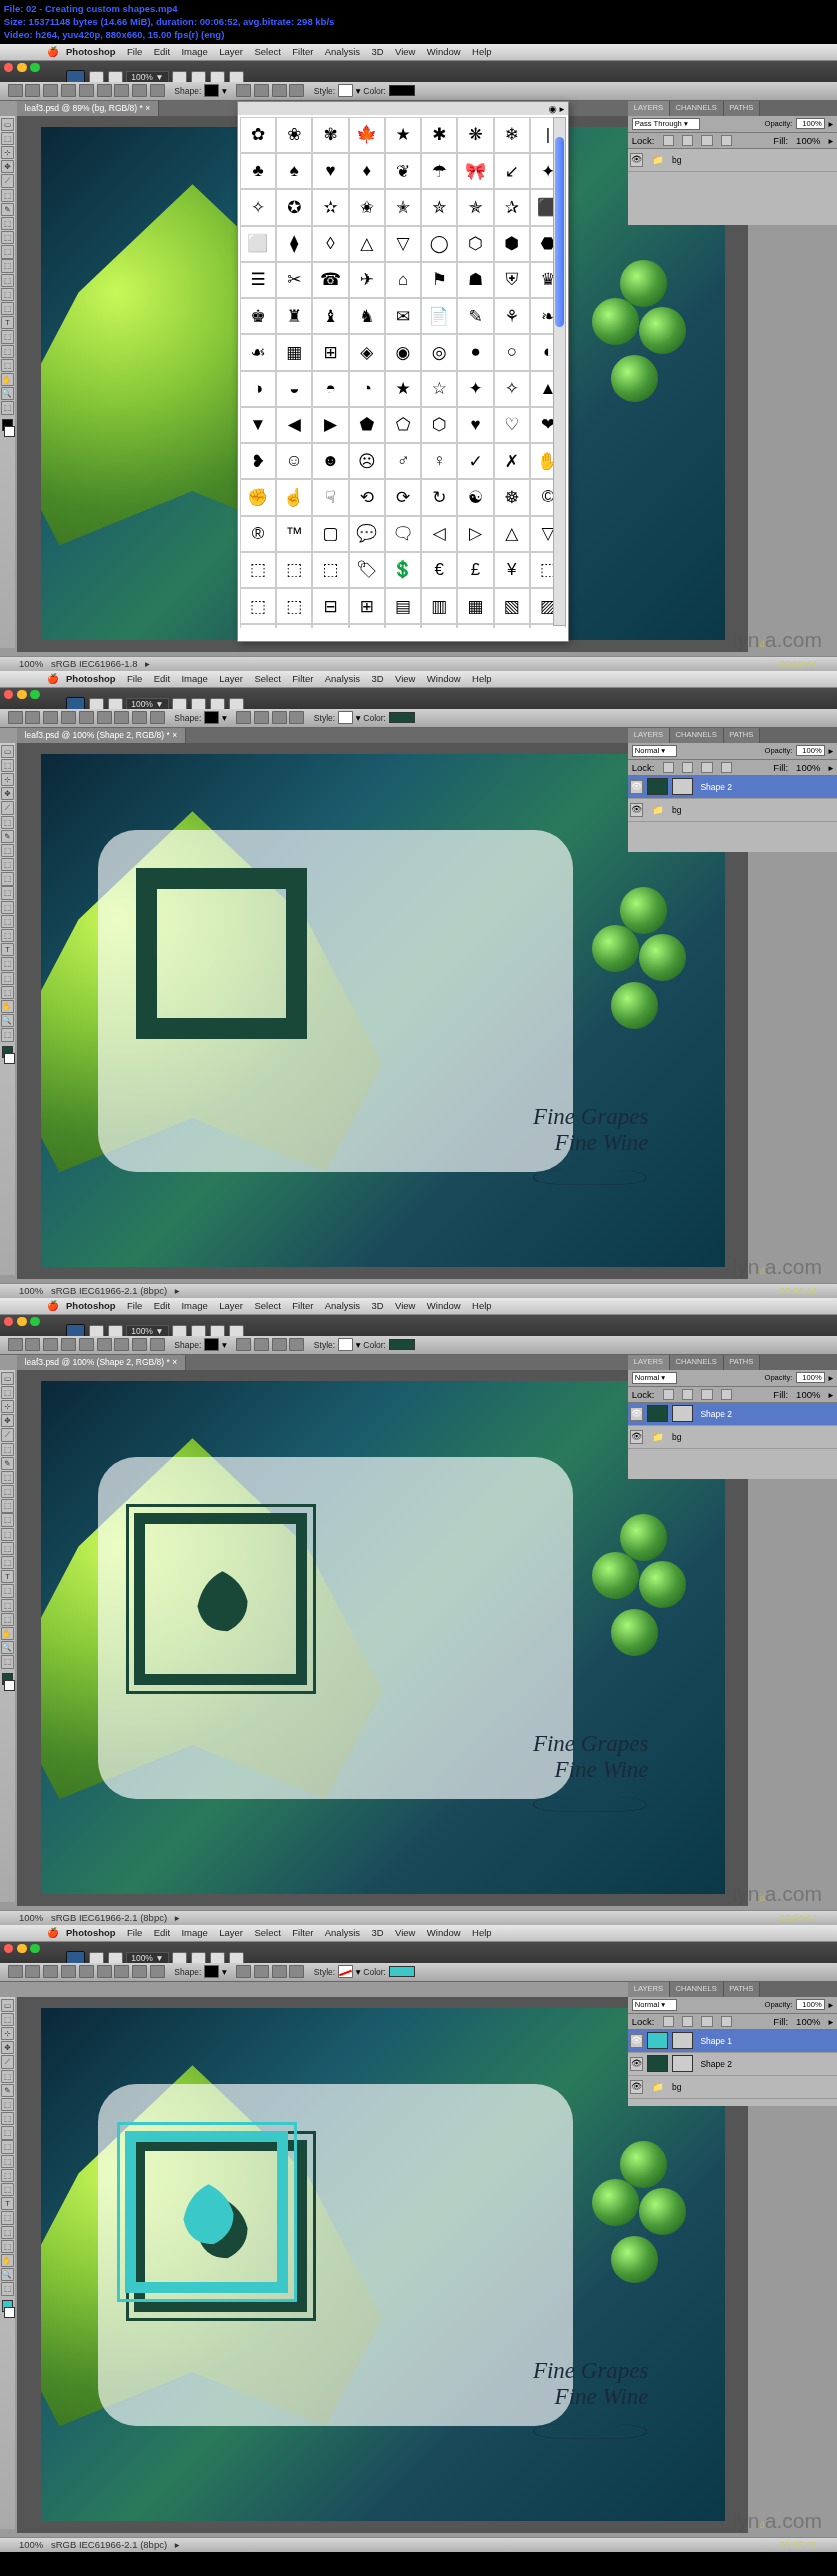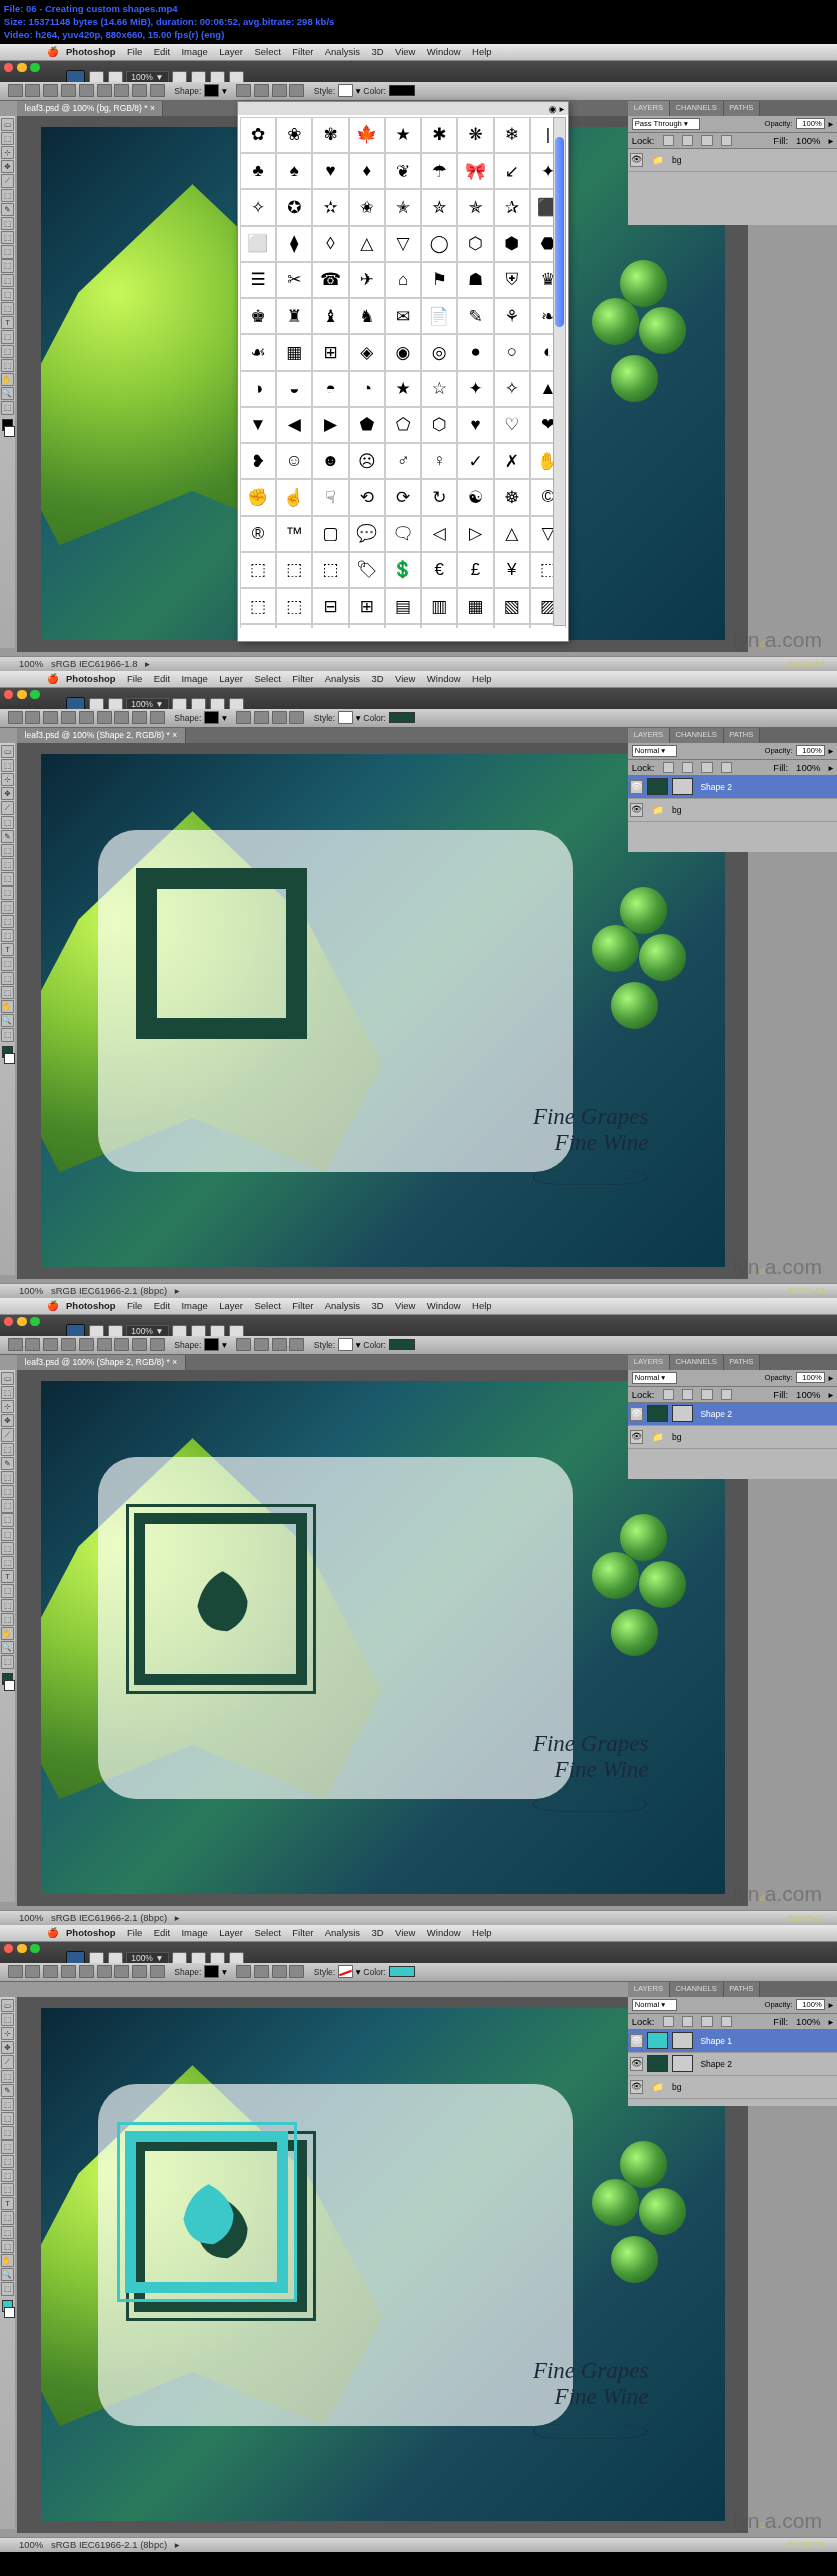--- a/index.html
+++ b/index.html
@@ -55,33 +55,33 @@
 .layerlist{background:#b8b8b8;min-height:76px}
 .layerrow{display:flex;align-items:center;height:23px;border-bottom:0.9px solid #999;padding:0 1.9px;gap:3.8px}
 .layerrow.sel{background:#5878c8;color:#fff}
 .layerrow .eye{width:13.3px;height:13.3px;background:#ccc;border:0.9px solid #777;text-align:center;font-size:8.5px}
 .layerrow .thumb{width:21px;height:17px;background:#fff;border:0.9px solid #333}
 .layerrow .mask{width:21px;height:17px;background:#ccc;border:0.9px solid #333}
 .layerrow .name{font-size:8.5px;padding-left:3.8px}
 .statusbar{position:absolute;bottom:0;left:0;right:0;height:15px;background:linear-gradient(#d8d8d8,#b0b0b0);border-top:0.9px solid #888;display:flex;align-items:center;padding-left:19px;gap:7.6px;font-size:7.6px;color:#333}
 .watermark{position:absolute;right:15px;bottom:19px;font-size:21px;color:rgba(80,80,80,0.5);font-family:Arial}
 .watermark .d{color:rgba(220,200,40,0.6)}
-.timestamp{position:absolute;right:13px;bottom:1.9px;font-size:9.5px;color:#cc6;font-style:italic}
+.timestamp{position:absolute;right:21px;bottom:1.9px;font-size:9.5px;color:#cc6;font-style:italic}
 .shapepicker{position:absolute;top:57px;left:237px;width:332px;height:541px;background:#fff;border:0.9px solid #888;box-shadow:1.9px 1.9px 7.6px rgba(0,0,0,0.4);z-index:100}
 .shapepicker .header{height:13.3px;background:#ddd;display:flex;justify-content:flex-end;padding-right:3.8px;align-items:center;font-size:9.5px}
 .shapegrid{display:grid;grid-template-columns:repeat(9,1fr);gap:0;padding:1.9px;height:513px;overflow:hidden}
 .shapegrid .s{border:0.9px solid #ccc;display:flex;align-items:center;justify-content:center;font-size:17px;color:#000;aspect-ratio:1}
 .scrollbar{position:absolute;right:1.9px;top:15px;bottom:15px;width:13.3px;background:#e0e0e0;border:0.9px solid #aaa}
 .scrollbar .thumb{position:absolute;left:0.9px;right:0.9px;top:19px;height:190px;background:linear-gradient(90deg,#88a8ff,#4878ff);border-radius:5.7px}
 </style>
 </head>
 <body>
 
 <div class="fileinfo">
-  <div>File: 06 - Creating custom shapes.mp4</div>
+  <div>File: 02 - Creating custom shapes.mp4</div>
   <div>Size: 15371148 bytes (14.66 MiB), duration: 00:06:52, avg.bitrate: 298 kb/s</div>
   <div>Video: h264, yuv420p, 880x660, 15.00 fps(r) (eng)</div>
 </div>
 
 <div id="shots">
     <div class="screenshot">
       <div class="menubar">
         <span style="position:absolute;left:47px">🍎</span>
         <span style="font-weight:bold">Photoshop</span>
         <span>File</span>
@@ -121,21 +121,21 @@
   <div class="ico"></div>
   <div class="ico"></div>
   <div class="ico"></div>
   <div class="sep"></div>
   <span class="shapelbl">Style:</span>
   <div class="ico " style="background:#fff"></div>▾
   <span class="shapelbl">Color:</span>
   <div class="color" style="background:#000000"></div>
   </div>
       <div class="tabbar">
-        <div class="tab">leaf3.psd @ 100% (bg, RGB/8) * ×</div>
+        <div class="tab">leaf3.psd @ 89% (bg, RGB/8) * ×</div>
       </div>
       <div class="toolcol">
         <div class="t">▭</div>
         <div class="t">⬚</div>
         <div class="t">⊹</div>
         <div class="t">✥</div>
         <div class="t">⟋</div>
         <div class="t">⬚</div>
         <div class="t">✎</div>
         <div class="t">⬚</div>

